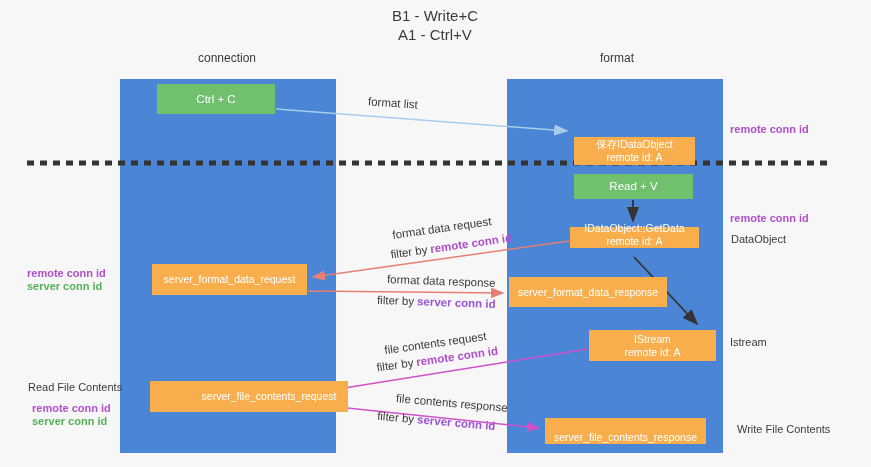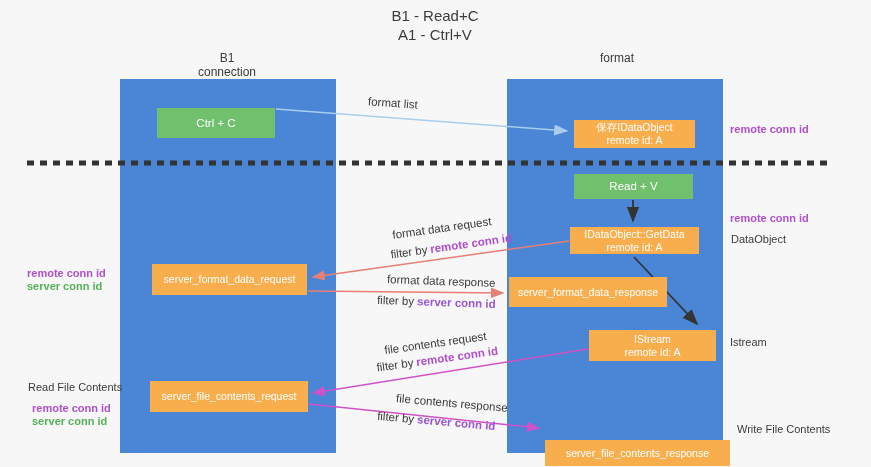--- a/index.html
+++ b/index.html
@@ -26,26 +26,25 @@
   .green-text{color:#55b158;font-weight:700;}
   .flow-label{font-size:11.5px;white-space:nowrap;color:#3b3b3b;}
   .flow-label .prefix{margin-right:3px;}
   svg.overlay{position:absolute;left:0;top:0;pointer-events:none;}
   .layer1{z-index:1;} .layer2{z-index:2;} .layer3{z-index:3;}
 </style>
 </head>
 <body>
 
 <div class="abs center title layer3" style="left:300px;top:6px;width:270px;">
-  <div>B1 - Read+C</div>
+  <div>B1 - Write+C</div>
   <div>A1 - Ctrl+V</div>
 </div>
 
 <div class="abs center col-header layer3" style="left:147px;top:51px;width:160px;">
-  <div>B1</div>
   <div>connection</div>
 </div>
 <div class="abs center col-header layer3" style="left:537px;top:51px;width:160px;">
   <div>format</div>
 </div>
 
 <div class="abs column layer1" style="left:120px;top:79px;width:216px;height:374px;"></div>
 <div class="abs column layer1" style="left:507px;top:79px;width:216px;height:374px;"></div>
 
 <svg class="overlay layer2" width="871" height="467" viewBox="0 0 871 467">
@@ -66,48 +65,48 @@
   <line x1="27" y1="163" x2="833" y2="163" stroke="#333333" stroke-width="5" stroke-dasharray="7 6"></line>
   <line x1="276" y1="109" x2="567" y2="131" stroke="#a8cdec" stroke-width="1.6" marker-end="url(#ah-blue)"></line>
   <line x1="633" y1="200" x2="633" y2="221" stroke="#333333" stroke-width="1.8" marker-end="url(#ah-black)"></line>
   <line x1="634" y1="257" x2="697" y2="324" stroke="#333333" stroke-width="1.8" marker-end="url(#ah-black)"></line>
   <line x1="569" y1="241" x2="313" y2="277" stroke="#e87f74" stroke-width="1.5" marker-end="url(#ah-salmon)"></line>
   <line x1="308" y1="291" x2="503" y2="293" stroke="#e87f74" stroke-width="1.5" marker-end="url(#ah-salmon)"></line>
   <line x1="588" y1="349" x2="313" y2="393" stroke="#cf52c8" stroke-width="1.5" marker-end="url(#ah-magenta)"></line>
   <line x1="309" y1="404" x2="539" y2="428" stroke="#cf52c8" stroke-width="1.5" marker-end="url(#ah-magenta)"></line>
 </svg>
 
-<div class="abs node green layer3" style="left:157px;top:108px;width:118px;height:30px;">
+<div class="abs node green layer3" style="left:157px;top:84px;width:118px;height:30px;">
   <span>Ctrl + C</span>
 </div>
-<div class="abs node orange layer3" style="left:574px;top:120px;width:121px;height:28px;">
+<div class="abs node orange layer3" style="left:574px;top:137px;width:121px;height:28px;">
   <span>保存IDataObject</span>
   <span>remote id: A</span>
 </div>
 <div class="abs node green layer3" style="left:574px;top:174px;width:119px;height:25px;">
   <span>Read + V</span>
 </div>
-<div class="abs node orange layer3" style="left:570px;top:227px;width:129px;height:27px;justify-content:flex-end;">
+<div class="abs node orange layer3" style="left:570px;top:227px;width:129px;height:21px;justify-content:flex-end;">
   <span>IDataObject::GetData</span>
   <span>remote id: A</span>
 </div>
 <div class="abs node orange layer3" style="left:152px;top:264px;width:155px;height:31px;">
   <span>server_format_data_request</span>
 </div>
 <div class="abs node orange layer3" style="left:509px;top:277px;width:158px;height:30px;">
   <span>server_format_data_response</span>
 </div>
 <div class="abs node orange layer3" style="left:589px;top:330px;width:127px;height:31px;">
   <span>IStream</span>
   <span>remote id: A</span>
 </div>
-<div class="abs node orange layer3" style="left:150px;top:381px;width:158px;height:31px;">
+<div class="abs node orange layer3" style="left:150px;top:381px;width:158px;height:31px;padding-left:40px;">
   <span>server_file_contents_request</span>
 </div>
-<div class="abs node orange layer3" style="left:545px;top:440px;width:185px;height:26px;">
+<div class="abs node orange layer3" style="left:545px;top:418px;width:161px;height:26px;justify-content:flex-end;">
   <span>server_file_contents_response</span>
 </div>
 
 <div class="abs side-label purple layer3" style="left:730px;top:123px;">remote conn id</div>
 <div class="abs side-label purple layer3" style="left:730px;top:212px;">remote conn id</div>
 <div class="abs side-label layer3" style="left:731px;top:233px;">DataObject</div>
 <div class="abs side-label layer3" style="left:730px;top:336px;">Istream</div>
 <div class="abs side-label layer3" style="left:737px;top:423px;">Write File Contents</div>
 
 <div class="abs side-label purple layer3" style="left:27px;top:267px;">remote conn id</div>

